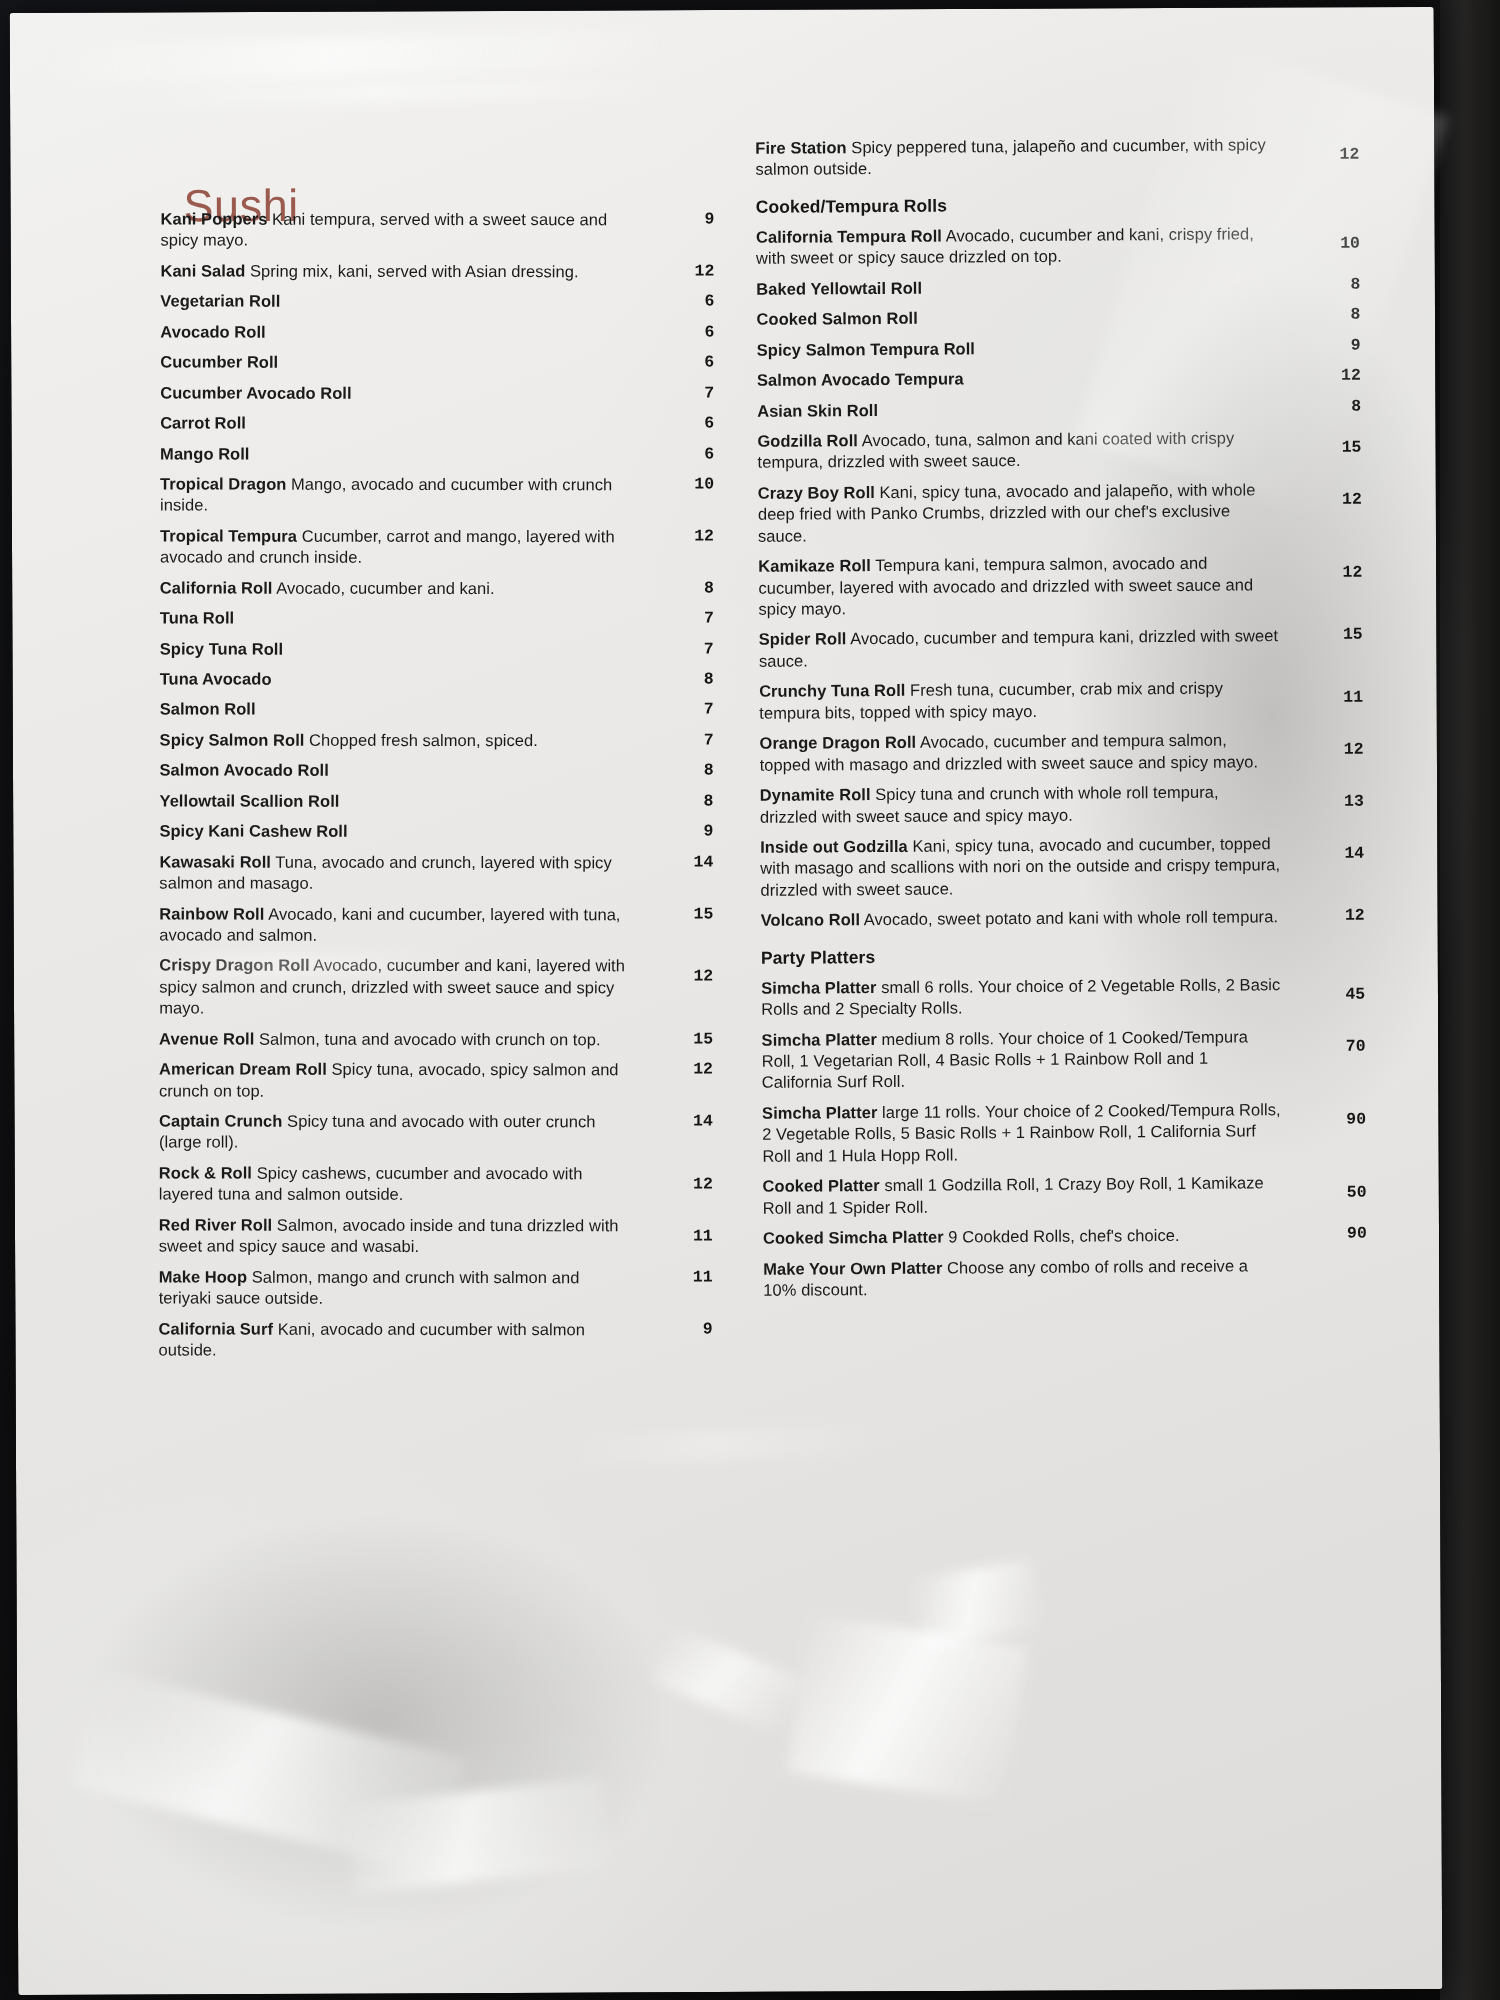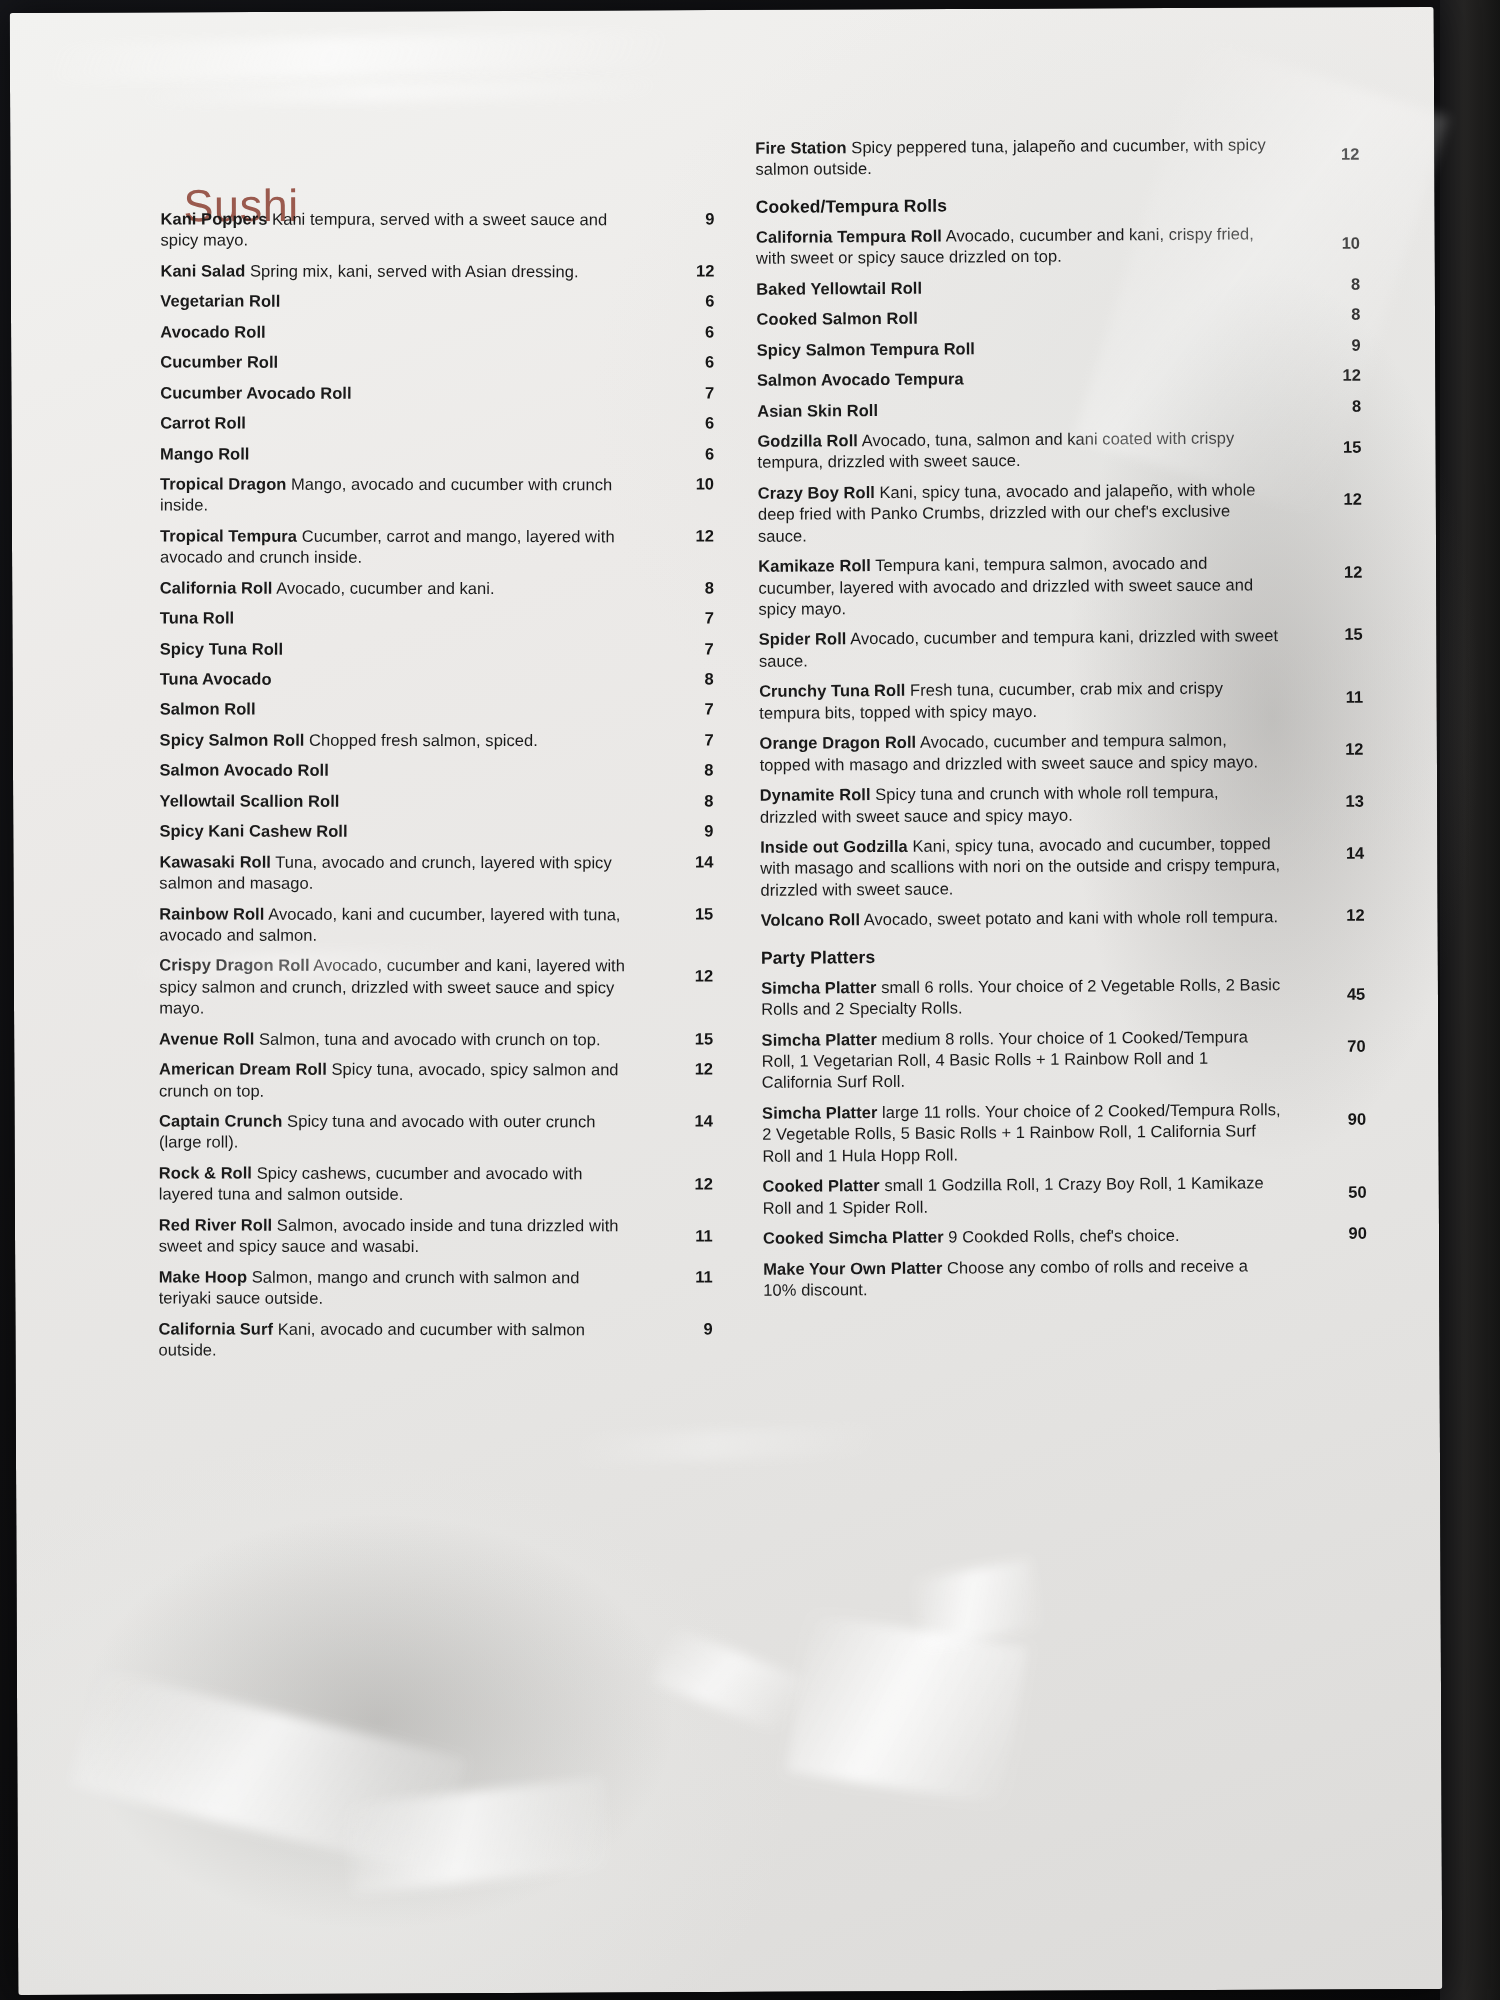--- a/index.html
+++ b/index.html
@@ -114,20 +114,21 @@
   }
   .item .nm { font-weight: bold; }
   .item .ds { font-weight: normal; }
   .item .price {
     position: absolute;
     right: 6px;
     top: 0;
     font-size: 16.5px;
     font-weight: bold;
     color: #161616;
+    font-family: Liberation Mono, monospace;
   }
 
   
   .tilt-l { transform: rotate(0.35deg); transform-origin: 0 0; }
   .tilt-r { transform: rotate(-0.15deg); transform-origin: 0 0; }
   .price.mid { top: 11px; }
 </style>
 </head>
 <body>
 

